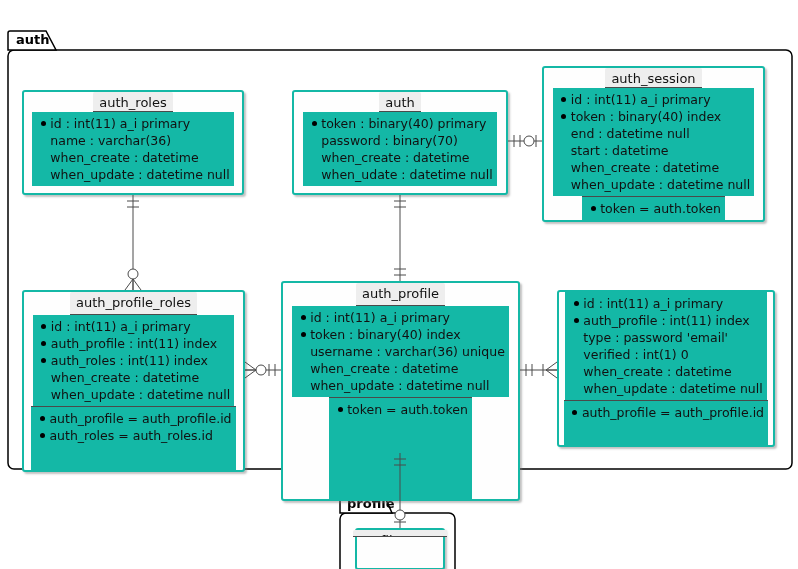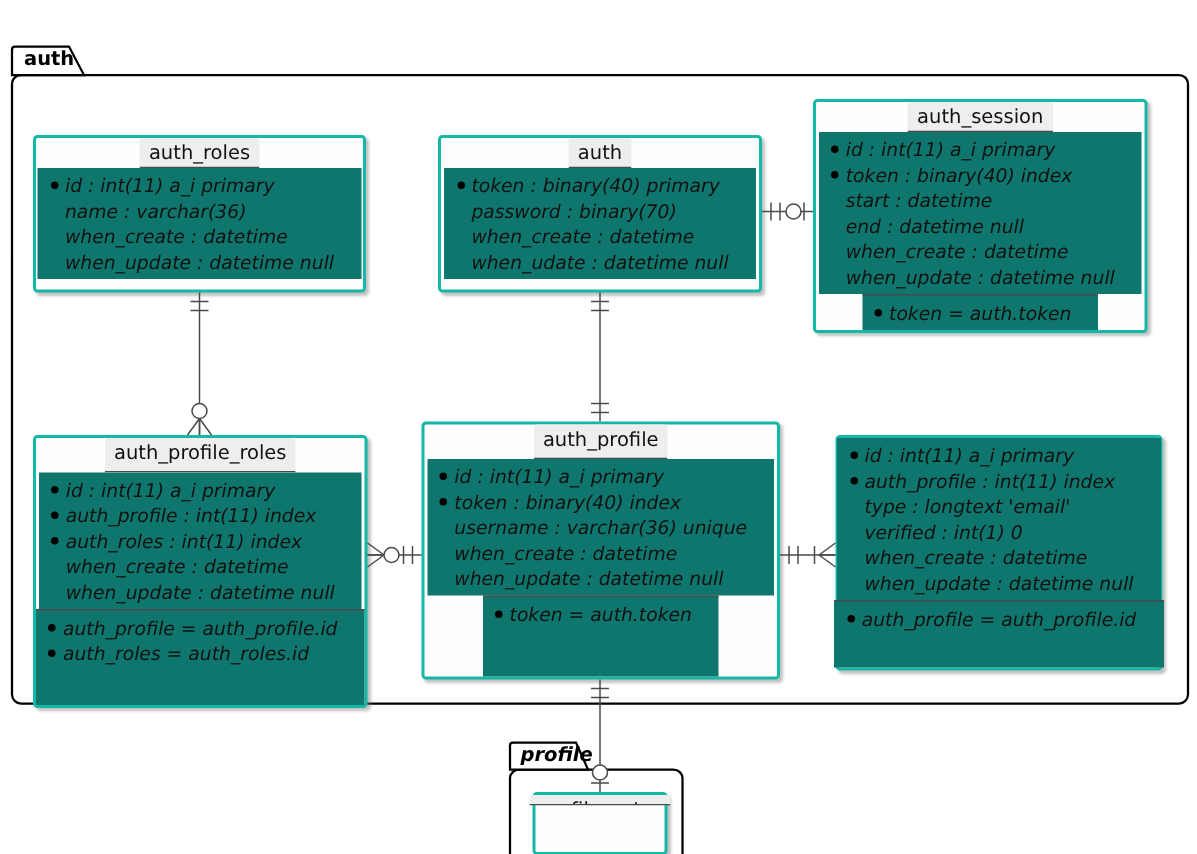--- a/index.html
+++ b/index.html
@@ -16,21 +16,21 @@
     position:absolute;display:flex;flex-direction:column;
     background:#fefefe;border:2px solid #14b8a6;border-radius:3px;
     box-shadow:2px 2px 2px rgba(120,120,120,0.45);
     box-sizing:border-box;color:#111;align-items:center;
   }
   .entity-title{
     background:#eeeeee;text-align:center;font-size:13px;line-height:16px;
     padding:3px 6px 3px;border-bottom:1px solid #4a4a4a;border-radius:2px 2px 0 0;
     white-space:nowrap;overflow:hidden;
   }
-  .comp{padding:3px 18px 3px 4px;border-top:1px solid #4a4a4a;background:#0f766e;font-style:italic;}
+  .comp{padding:3px 4px 3px 4px;border-top:1px solid #4a4a4a;background:#14b8a6;}
   .comp.first{border-top:none;}
   .comp.grow{flex:1;}
   .empty-comp{height:8px;background:#eeeeee;border-top:1px solid #4a4a4a;}
   .empty-comp.grow{flex:1;height:auto;min-height:6px;}
   .row{display:flex;align-items:flex-start;white-space:nowrap;font-size:12.5px;line-height:17px;}
   .bullet-col{flex:0 0 14px;width:14px;display:flex;justify-content:center;}
   .dot{width:5px;height:5px;border-radius:50%;background:#000;margin-top:6px;}
 </style>
 </head>
 <body>
@@ -41,21 +41,21 @@
         <rect x="8" y="27" width="784" height="419" rx="6" ry="6" fill="#ffffff" stroke="#000000" stroke-width="1.5"></rect>
         <path d="M8,27 L8,10 Q8,8 10,8 L46,8 L56,27 Z" fill="#ffffff" stroke="#000000" stroke-width="1.5"></path>
       </g>
       <g>
         <rect x="340" y="490" width="115" height="71" rx="6" ry="6" fill="#ffffff" stroke="#000000" stroke-width="1.5"></rect>
         <path d="M340,490 L340,474 Q340,472 342,472 L384,472 L392,490 Z" fill="#ffffff" stroke="#000000" stroke-width="1.5"></path>
       </g>
     </svg>
   <div id="labels">
       <div class="pkg-label" style="left: 16px; top: 9px;">auth</div>
-      <div class="pkg-label" style="left: 347px; top: 473px; font-style: italic;">profile</div>
+      <div class="pkg-label" style="left: 347px; top: 473px;">profile</div>
     </div>
   <div id="entity-layer">
       <div class="entity" style="left: 22px; top: 67px; width: 222px; height: 105px;">
         <div class="entity-title">auth_roles</div>
         <div class="comp first">
           <div class="row">
             <div class="bullet-col">
               <div class="dot"></div>
             </div>
             <div>id : int(11) a_i primary</div>
@@ -109,25 +109,25 @@
             <div>id : int(11) a_i primary</div>
           </div>
           <div class="row">
             <div class="bullet-col">
               <div class="dot"></div>
             </div>
             <div>token : binary(40) index</div>
           </div>
           <div class="row">
             <div class="bullet-col"></div>
+            <div>end : datetime null</div>
+          </div>
+          <div class="row">
+            <div class="bullet-col"></div>
             <div>start : datetime</div>
-          </div>
-          <div class="row">
-            <div class="bullet-col"></div>
-            <div>end : datetime null</div>
           </div>
           <div class="row">
             <div class="bullet-col"></div>
             <div>when_create : datetime</div>
           </div>
           <div class="row">
             <div class="bullet-col"></div>
             <div>when_update : datetime null</div>
           </div>
         </div>
@@ -178,21 +178,21 @@
             <div>auth_profile = auth_profile.id</div>
           </div>
           <div class="row">
             <div class="bullet-col">
               <div class="dot"></div>
             </div>
             <div>auth_roles = auth_roles.id</div>
           </div>
         </div>
       </div>
-      <div class="entity" style="left: 281px; top: 258px; width: 239px; height: 172px;">
+      <div class="entity" style="left: 281px; top: 258px; width: 239px; height: 220px;">
         <div class="entity-title">auth_profile</div>
         <div class="comp first">
           <div class="row">
             <div class="bullet-col">
               <div class="dot"></div>
             </div>
             <div>id : int(11) a_i primary</div>
           </div>
           <div class="row">
             <div class="bullet-col">
@@ -231,21 +231,21 @@
             <div>id : int(11) a_i primary</div>
           </div>
           <div class="row">
             <div class="bullet-col">
               <div class="dot"></div>
             </div>
             <div>auth_profile : int(11) index</div>
           </div>
           <div class="row">
             <div class="bullet-col"></div>
-            <div>type : longtext 'email'</div>
+            <div>type : password 'email'</div>
           </div>
           <div class="row">
             <div class="bullet-col"></div>
             <div>verified : int(1) 0</div>
           </div>
           <div class="row">
             <div class="bullet-col"></div>
             <div>when_create : datetime</div>
           </div>
           <div class="row">

